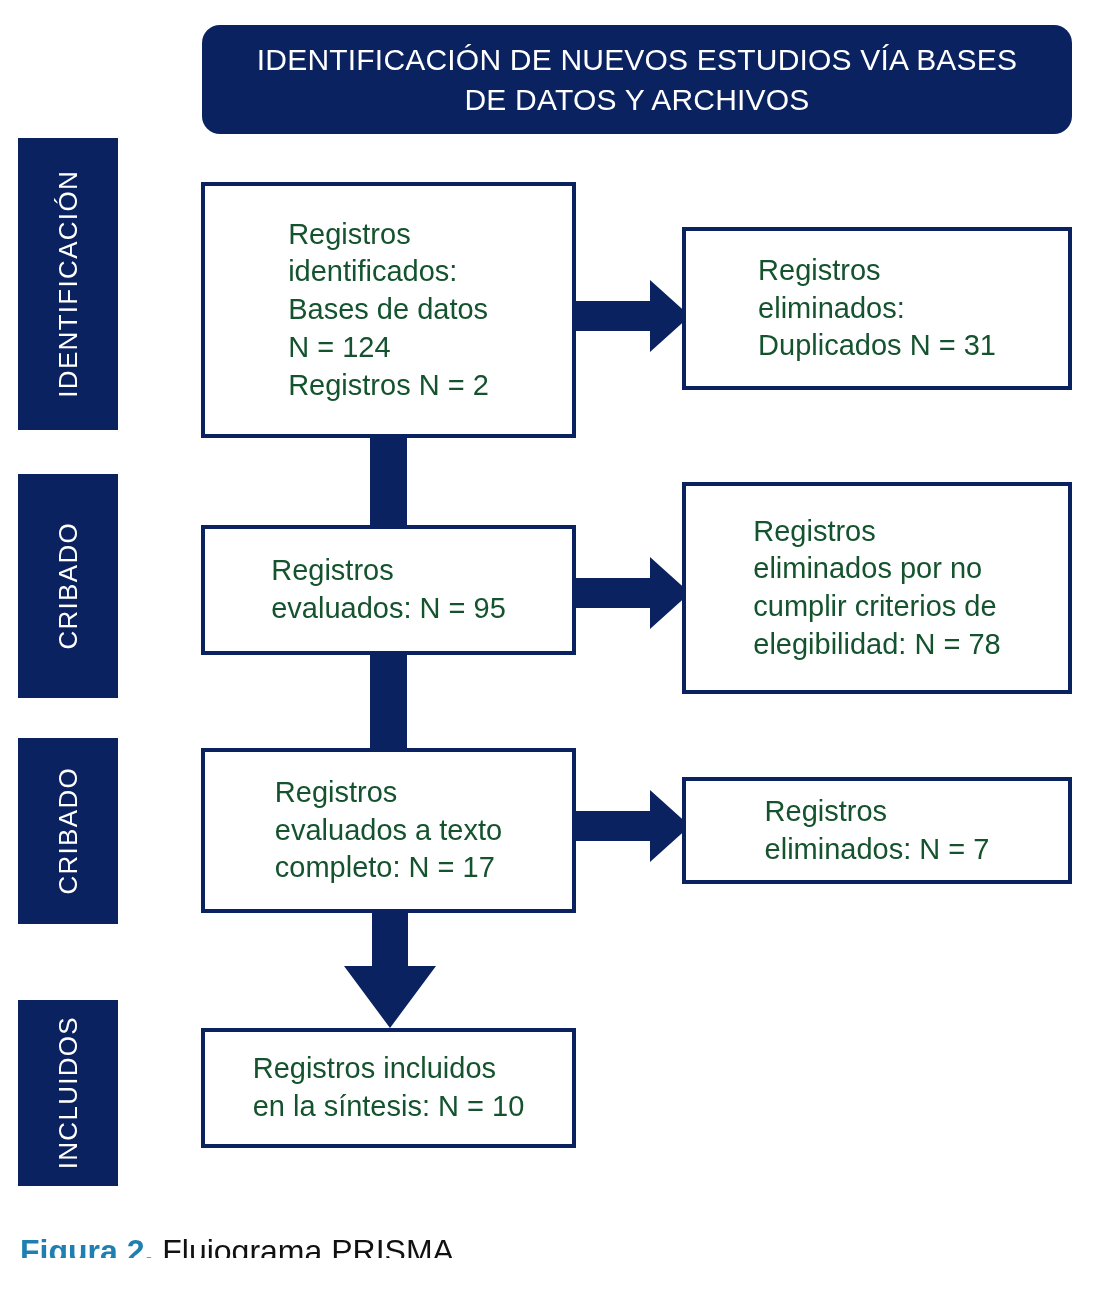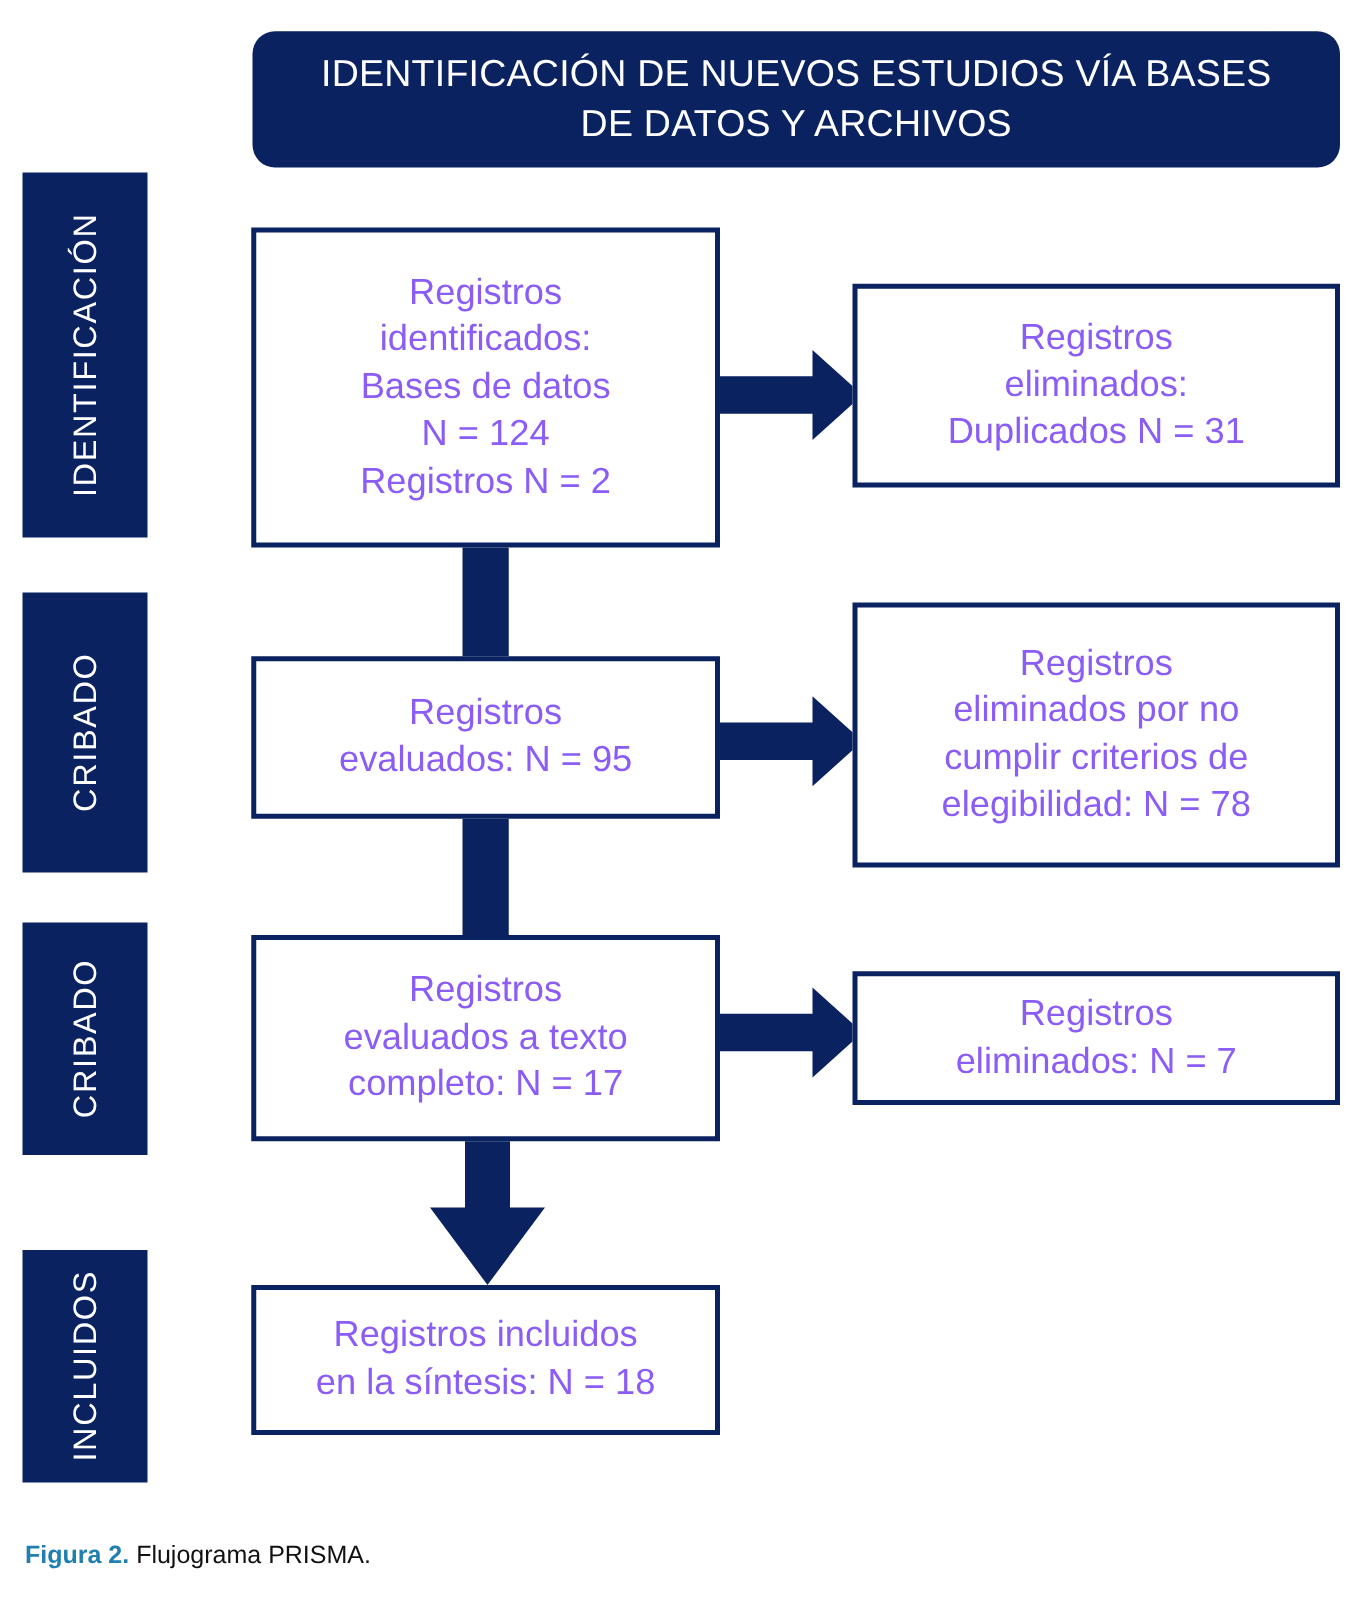--- a/index.html
+++ b/index.html
@@ -72,24 +72,24 @@
     position: absolute;
     background: #ffffff;
     border: 4px solid #0b2260;
     box-sizing: border-box;
     display: flex;
     align-items: center;
     justify-content: center;
     padding: 6px 10px;
   }
   .flow-box-text {
-    color: #8b5cf6;
+    color: #14532d;
     font-size: 29px;
     line-height: 1.30;
-    text-align: center;
+    text-align: left;
     white-space: pre-line;
     font-weight: 400;
   }
 
   
   .connector-v {
     position: absolute;
     background: #0b2260;
   }
 
@@ -100,21 +100,21 @@
   .connector-arrow-down {
     position: absolute;
     overflow: visible;
   }
 
   
   .caption {
     position: absolute;
     left: 20px;
     top: 1232px;
-    font-size: 20px;
+    font-size: 32px;
     line-height: 1.2;
     color: #111111;
     white-space: nowrap;
   }
   .caption-label {
     color: #1e7fb0;
     font-weight: bold;
   }
   .caption-text {
     color: #111111;
@@ -199,20 +199,20 @@
 completo: N = 17</div>
   </div>
 
   <div class="flow-box" style="left:682px; top:777px; width:390px; height:107px;">
     <div class="flow-box-text">Registros
 eliminados: N = 7</div>
   </div>
 
   <div class="flow-box" style="left:201px; top:1028px; width:375px; height:120px;">
     <div class="flow-box-text">Registros incluidos
-en la síntesis: N = 18</div>
+en la síntesis: N = 10</div>
   </div>
 
   <div class="caption">
     <span class="caption-label">Figura 2.</span><span class="caption-text"> Flujograma PRISMA.</span>
   </div>
 
 </div>
 
 </body></html>

